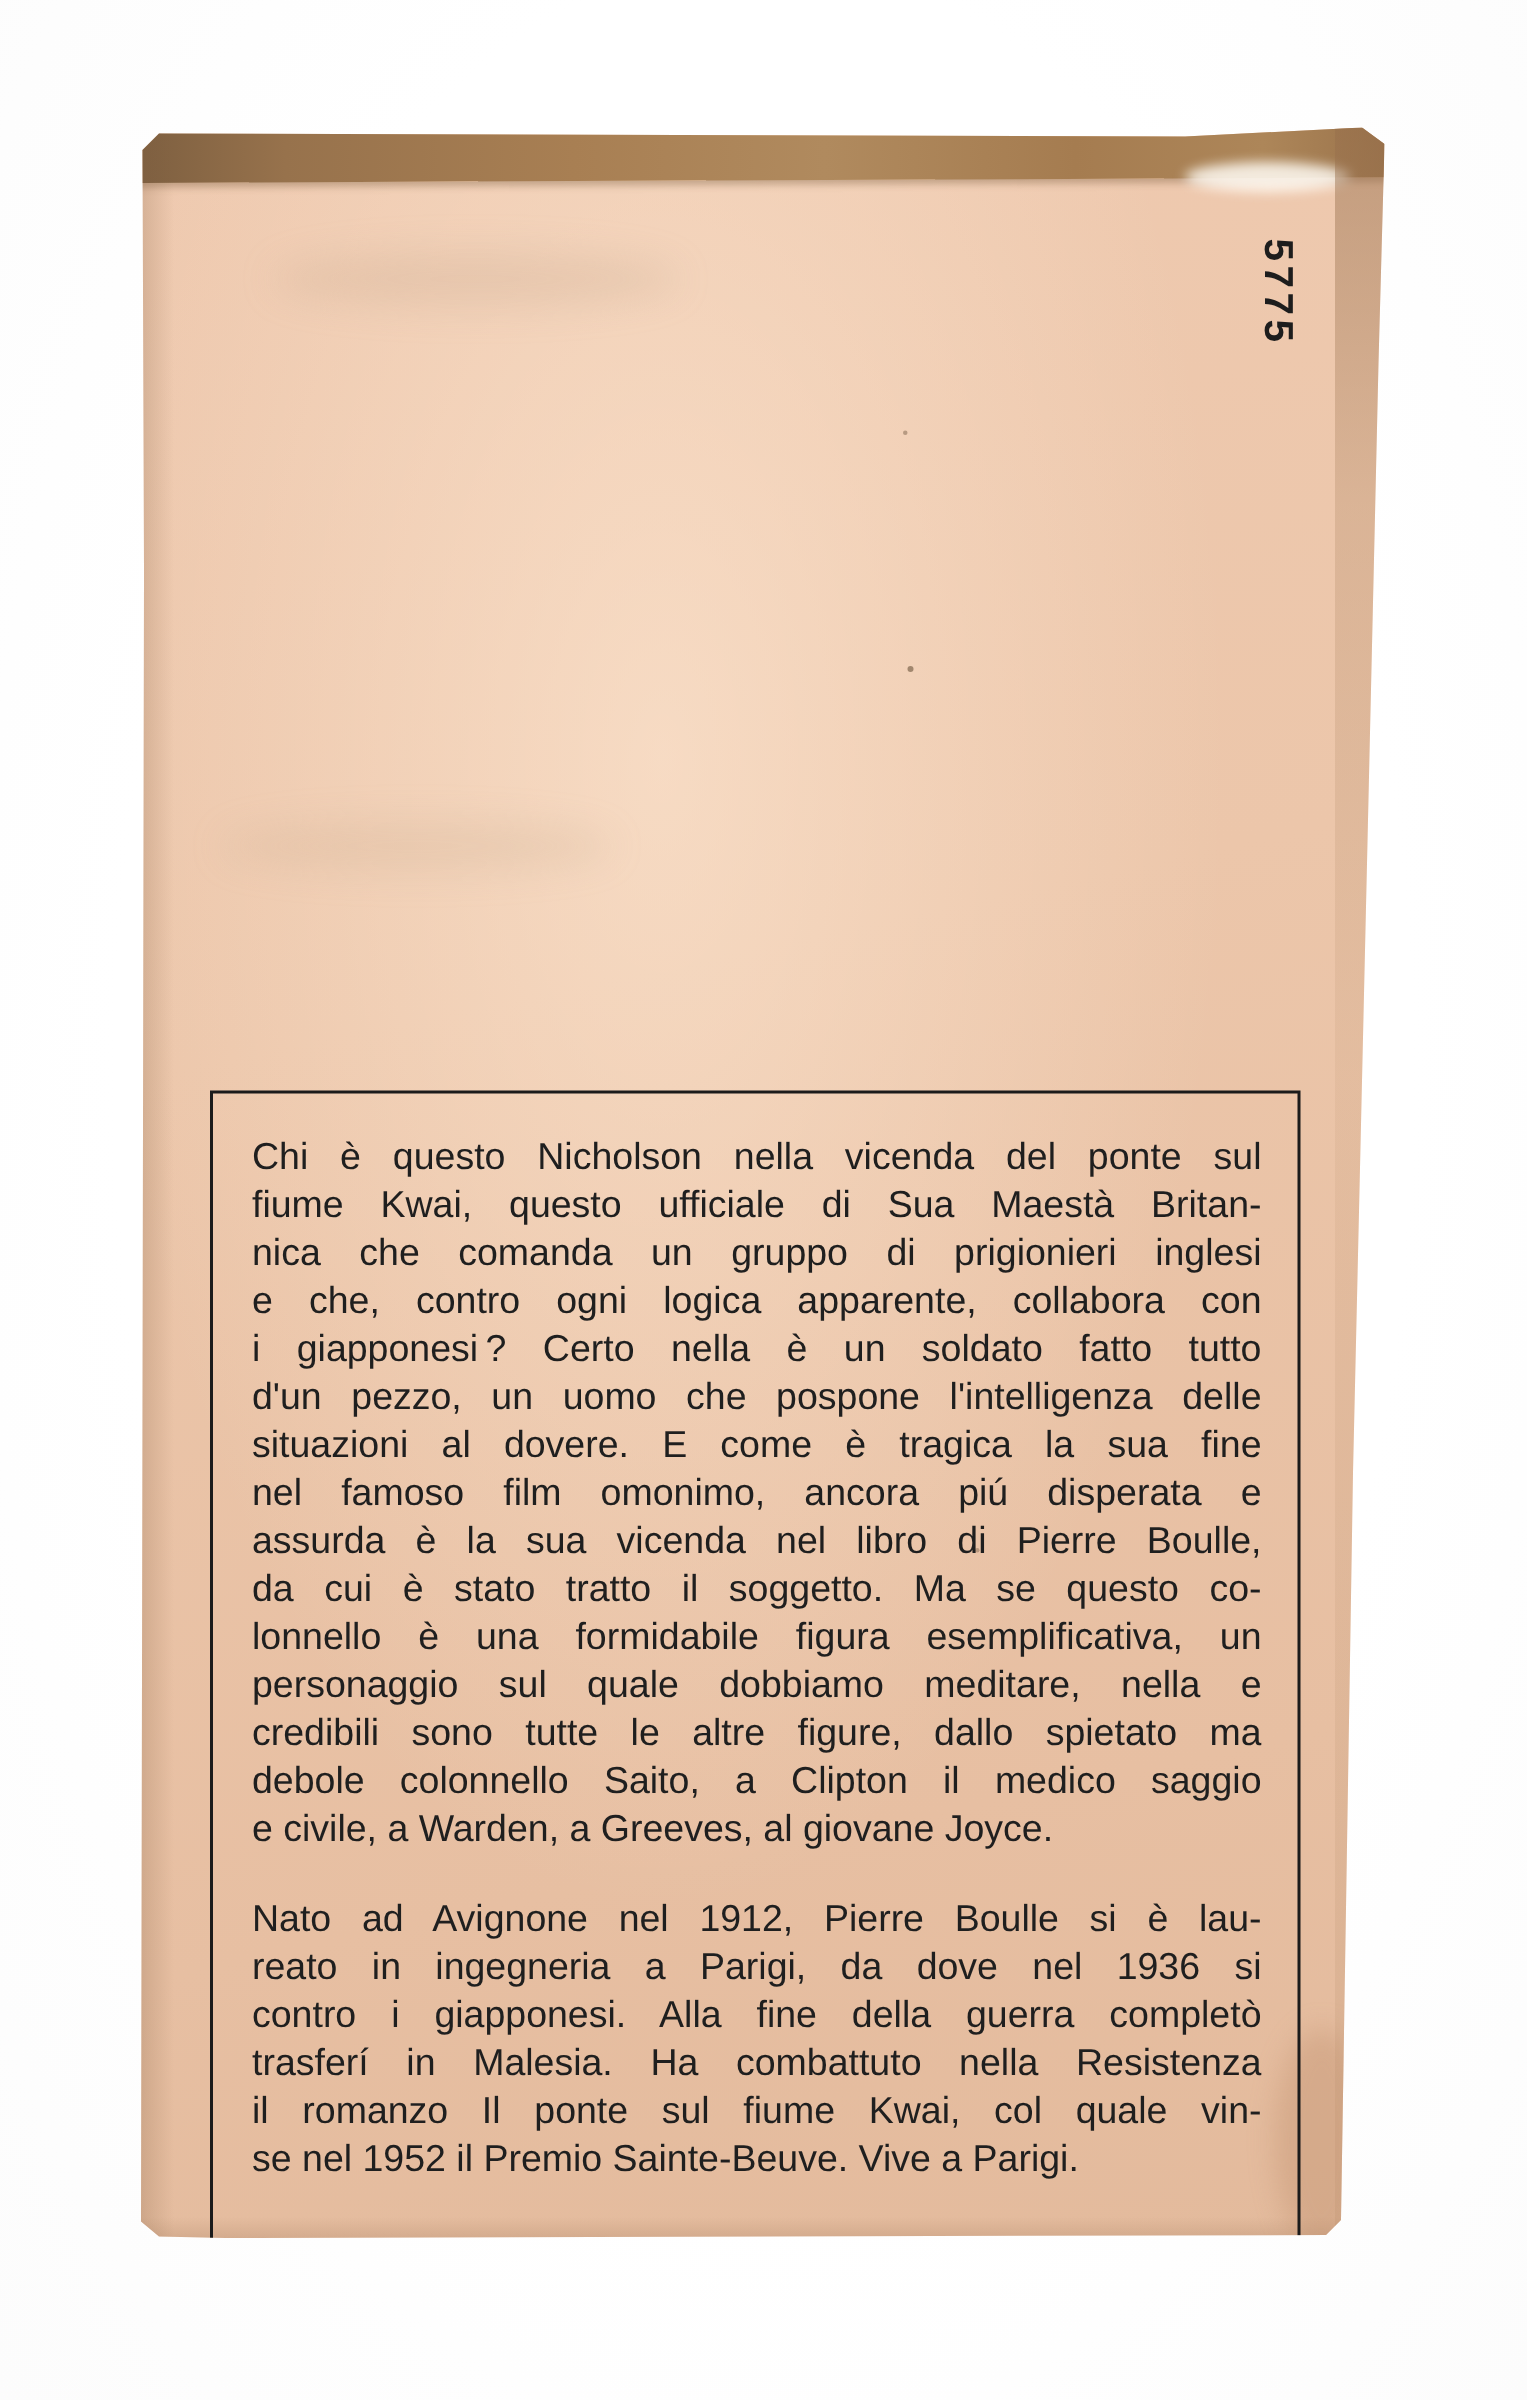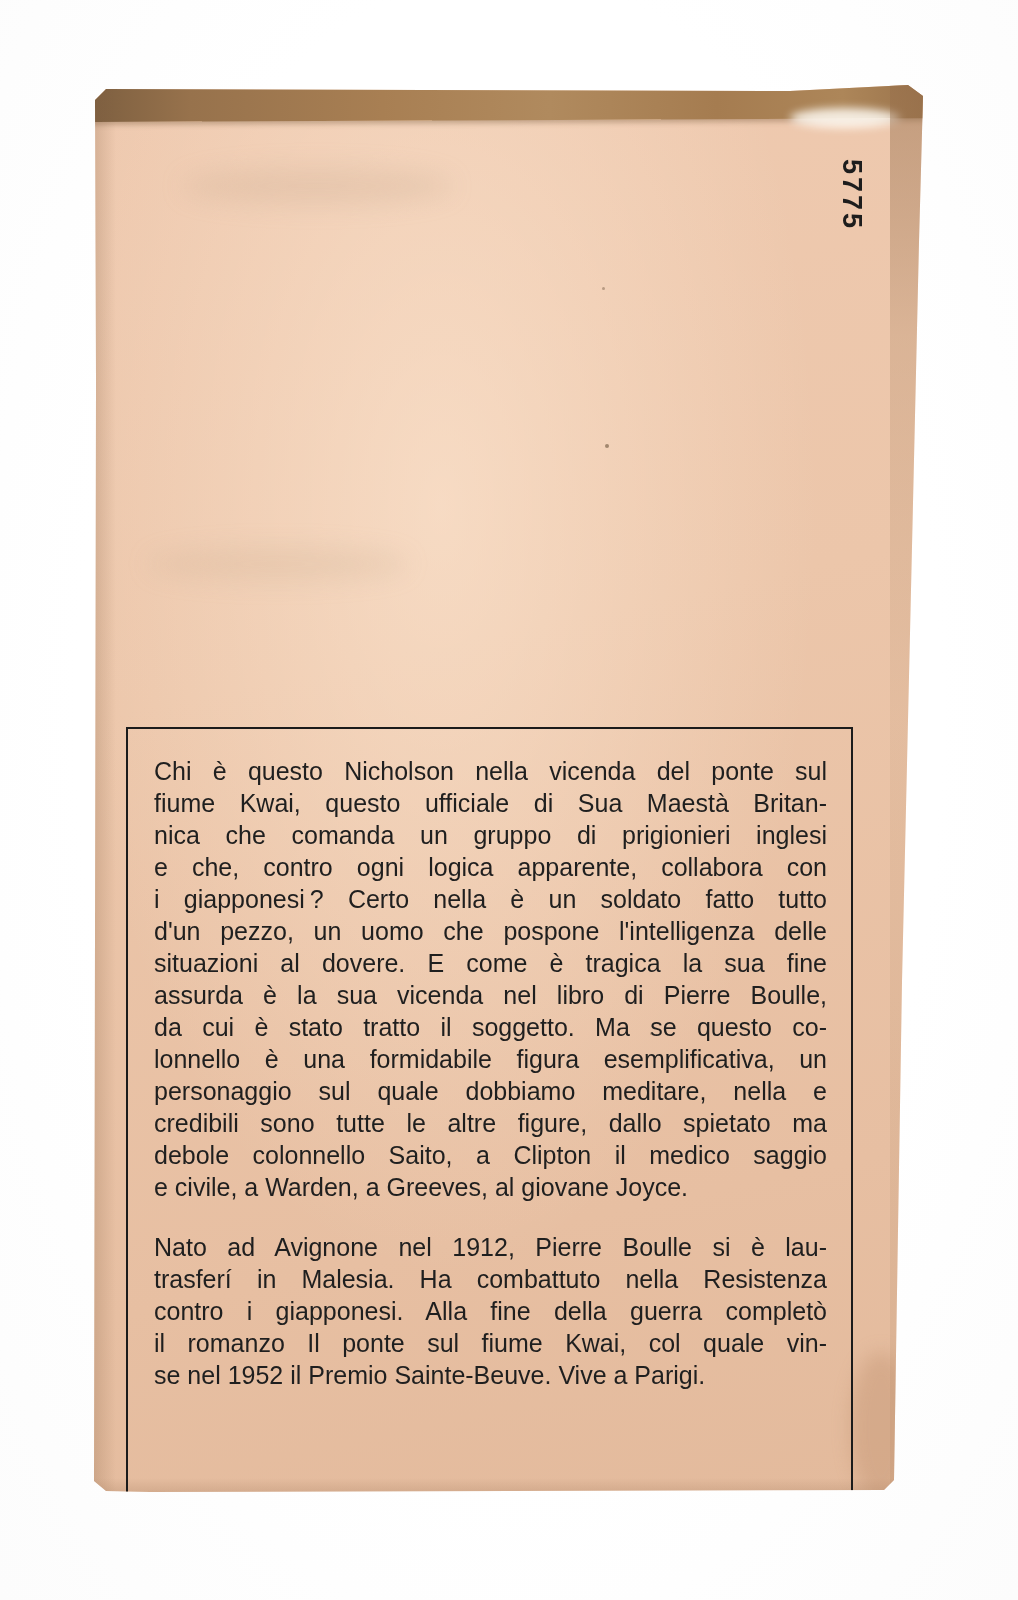--- a/index.html
+++ b/index.html
@@ -51,21 +51,21 @@
   .speck.s1{left:515px;top:362px;}
   .speck.s2{left:512px;top:205px;width:3px;height:3px;opacity:.4;}
   .speck.s3{left:560px;top:950px;width:3px;height:3px;opacity:.35;}
   .catalog-number{
     position:absolute;left:706px;top:98px;width:112px;height:30px;
     transform:rotate(90deg);
     font-size:27px;font-weight:bold;letter-spacing:3px;color:#1d1d1d;
     text-align:center;line-height:30px;
   }
   .blurb-box{
-    position:absolute;left:36px;top:645px;width:727px;height:792px;
+    position:absolute;left:50px;top:645px;width:727px;height:792px;
     border:2px solid #1b1b1b;box-sizing:border-box;
     padding:26px 24px 12px 26px;
     color:#1f1f1f;
   }
   .para{margin:0 0 28px 0;}
   .para:last-child{margin-bottom:12px;}
   .line{
     font-size:25px;line-height:32px;height:32px;
     text-align:justify;text-align-last:justify;
     white-space:normal;overflow:hidden;
@@ -95,29 +95,31 @@
 
   <div class="blurb-box">
     <div class="para">
       <div class="line">Chi è questo Nicholson nella vicenda del ponte sul</div>
       <div class="line">fiume Kwai, questo ufficiale di Sua Maestà Britan-</div>
       <div class="line">nica che comanda un gruppo di prigionieri inglesi</div>
       <div class="line">e che, contro ogni logica apparente, collabora con</div>
       <div class="line">i giapponesi ? Certo nella è un soldato fatto tutto</div>
       <div class="line">d'un pezzo, un uomo che pospone l'intelligenza delle</div>
       <div class="line">situazioni al dovere. E come è tragica la sua fine</div>
+      <div class="line">nel famoso film omonimo, ancora piú disperata e</div>
       <div class="line">assurda è la sua vicenda nel libro di Pierre Boulle,</div>
       <div class="line">da cui è stato tratto il soggetto. Ma se questo co-</div>
       <div class="line">lonnello è una formidabile figura esemplificativa, un</div>
       <div class="line">personaggio sul quale dobbiamo meditare, nella e</div>
       <div class="line">credibili sono tutte le altre figure, dallo spietato ma</div>
       <div class="line">debole colonnello Saito, a Clipton il medico saggio</div>
       <div class="line last">e civile, a Warden, a Greeves, al giovane Joyce.</div>
     </div>
     <div class="para">
       <div class="line">Nato ad Avignone nel 1912, Pierre Boulle si è lau-</div>
+      <div class="line">reato in ingegneria a Parigi, da dove nel 1936 si</div>
+      <div class="line">contro i giapponesi. Alla fine della guerra completò</div>
       <div class="line">trasferí in Malesia. Ha combattuto nella Resistenza</div>
-      <div class="line">contro i giapponesi. Alla fine della guerra completò</div>
       <div class="line">il romanzo Il ponte sul fiume Kwai, col quale vin-</div>
       <div class="line last">se nel 1952 il Premio Sainte-Beuve. Vive a Parigi.</div>
     </div>
   </div>
 </div>
 
 </body></html>

